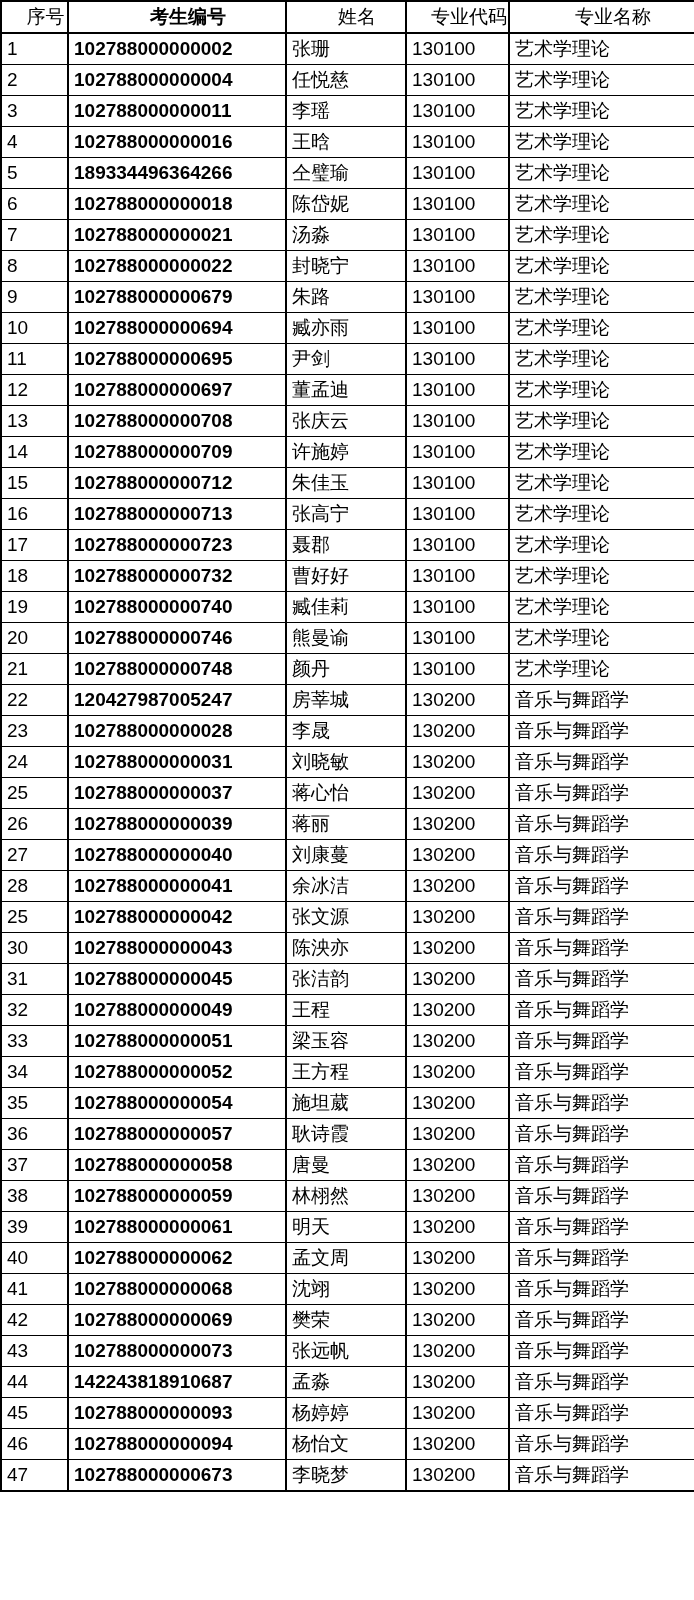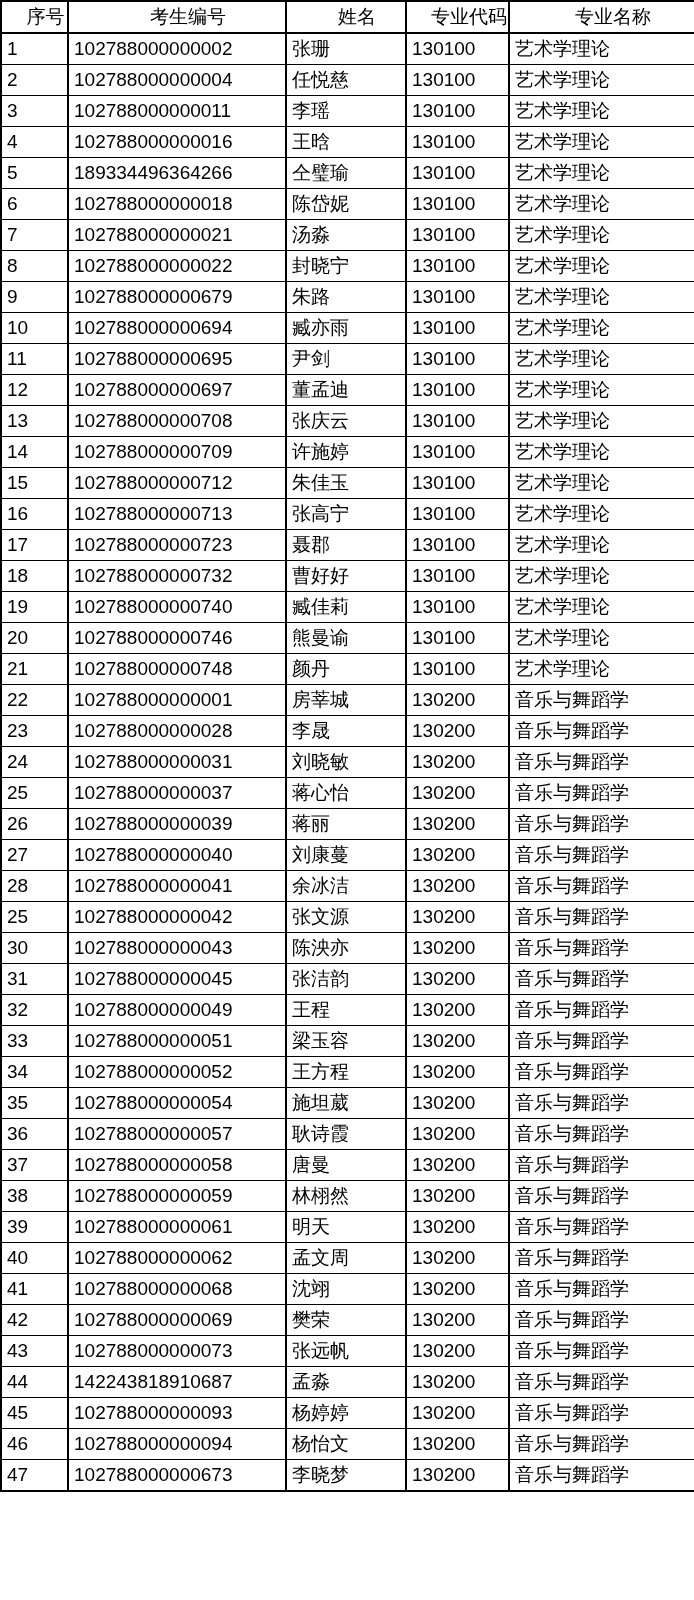--- a/index.html
+++ b/index.html
@@ -44,21 +44,21 @@
   td.seq   { text-align: left; }
   td.id    { text-align: left; letter-spacing: 0px; }
   td.name  { text-align: left; }
   td.code  { text-align: left; }
   td.major { text-align: left; }
 
   
   #exam-table th:nth-child(1),
   #exam-table td:nth-child(1) { border-left: 2px solid #000; border-right: 2px solid #000; }
   #exam-table th:nth-child(2),
-  #exam-table td:nth-child(2) { border-right: 2px solid #000; }
+  #exam-table td:nth-child(2) { border-right: 2px solid #000; font-weight: bold; }
   #exam-table th:nth-child(3),
   #exam-table td:nth-child(3) { border-right: 2px solid #000; font-family: Liberation Serif, serif; }
   #exam-table th:nth-child(4),
   #exam-table td:nth-child(4) { border-right: 2px solid #000; }
   #exam-table th:nth-child(5),
   #exam-table td:nth-child(5) { border-right: 2px solid #000; }
   #exam-table tbody tr:last-child td { border-bottom: 2px solid #000; }
 </style>
 </head>
 <body>
@@ -223,21 +223,21 @@
       </tr>
       <tr>
         <td class="seq">21</td>
         <td class="id">102788000000748</td>
         <td class="name">颜丹</td>
         <td class="code">130100</td>
         <td class="major">艺术学理论</td>
       </tr>
       <tr>
         <td class="seq">22</td>
-        <td class="id">102788000000001</td>
+        <td class="id">120427987005247</td>
         <td class="name">房莘城</td>
         <td class="code">130200</td>
         <td class="major">音乐与舞蹈学</td>
       </tr>
       <tr>
         <td class="seq">23</td>
         <td class="id">102788000000028</td>
         <td class="name">李晟</td>
         <td class="code">130200</td>
         <td class="major">音乐与舞蹈学</td>

